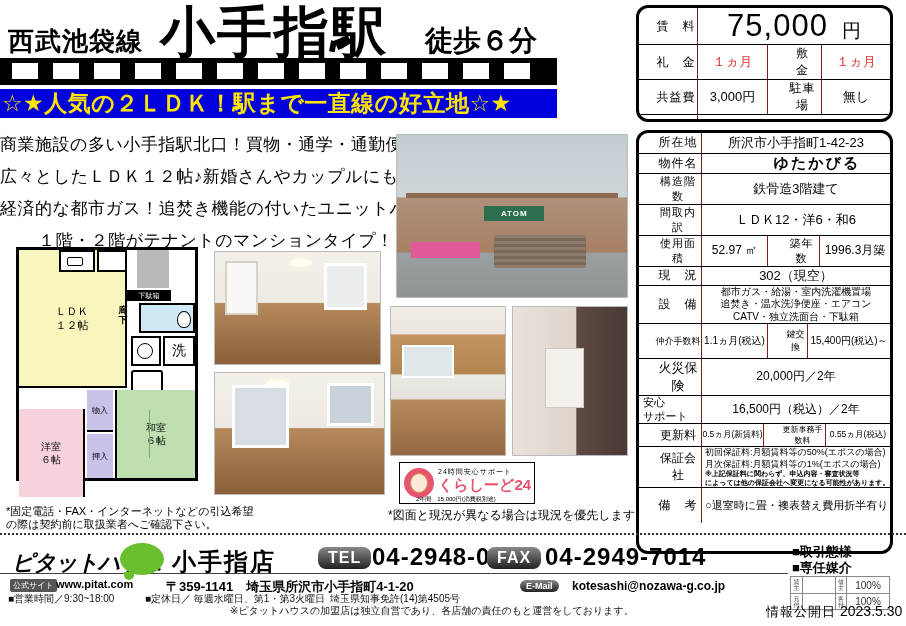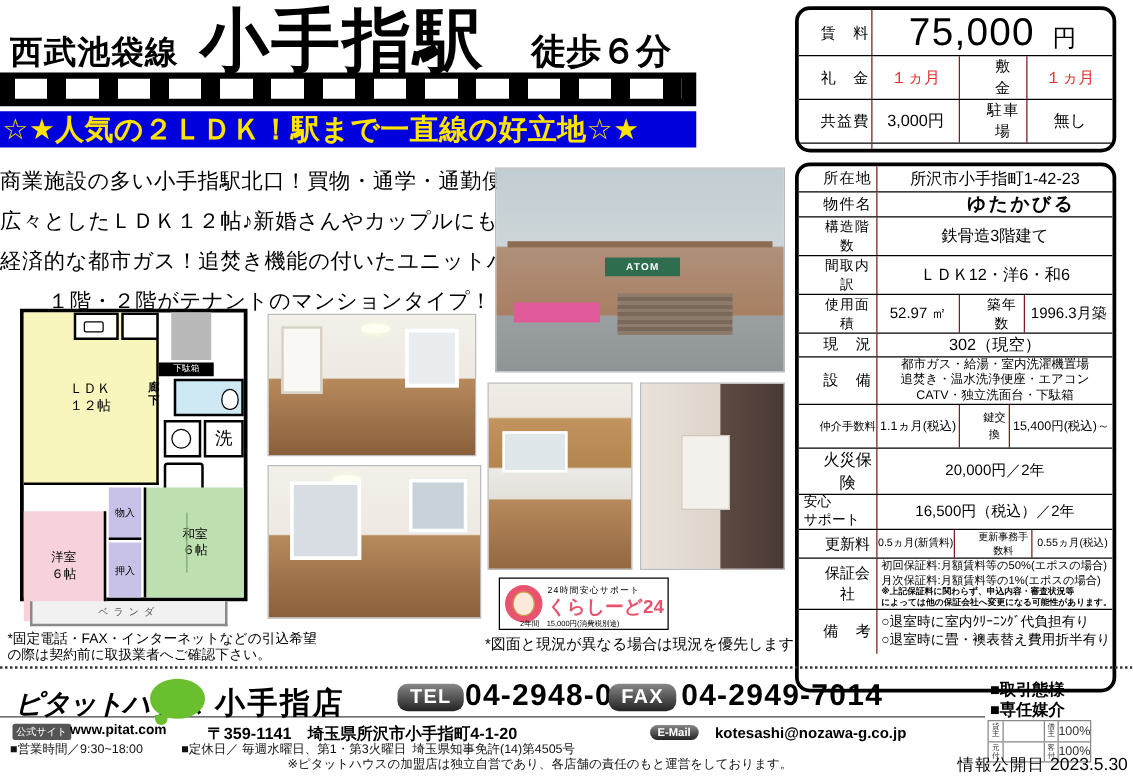--- a/index.html
+++ b/index.html
@@ -104,21 +104,21 @@
   .shop-addr { position:absolute; left:166px; top:578px; font-size:13px; font-weight:bold;}
   .telfax-badge { position:absolute; top:547px; background:linear-gradient(180deg,#888,#222); color:#fff; font-size:16px; font-weight:bold;
                   padding:2px 10px; border-radius:8px; letter-spacing:1px;}
   .telfax-num { position:absolute; top:543px; font-size:24px; font-weight:bold; letter-spacing:1px;}
   .email-badge { position:absolute; left:520px; top:580px; background:linear-gradient(180deg,#888,#222); color:#fff; font-size:9px; font-weight:bold;
                  padding:1px 6px; border-radius:6px;}
   .email-text { position:absolute; left:572px; top:579px; font-size:12px; font-weight:bold;}
   .company { position:absolute; left:645px; top:592px; font-size:14px; font-weight:bold; letter-spacing:1px;}
   .deal1 { position:absolute; left:792px; top:543px; font-size:13px; font-weight:bold;}
   .deal2 { position:absolute; left:792px; top:559px; font-size:13px; font-weight:bold;}
-  .matrix { position:absolute; left:790px; top:576px; width:83px; height:34px; border:1px solid #888; display:grid;
+  .matrix { position:absolute; left:790px; top:576px; width:100px; height:34px; border:1px solid #888; display:grid;
             grid-template-rows:1fr 1fr; font-size:10px; color:#333;}
   .mrow { display:grid; grid-template-columns:11px 33px 11px 1fr; border-top:1px solid #888;}
   .mrow:first-child { border-top:none;}
   .mcell { border-left:1px solid #888; display:flex; align-items:center; justify-content:center; overflow:hidden;}
   .mcell:first-child { border-left:none;}
   .mlabel { font-size:6px; line-height:6px; text-align:center; word-break:break-all; padding:1px 2px;}
   .open-label { position:absolute; left:766px; top:603px; font-size:13px; letter-spacing:1px;}
   .open-date  { position:absolute; left:840px; top:603px; font-size:14px;}
   .foot-small { position:absolute; font-size:10px; color:#111;}
 </style>
@@ -198,21 +198,20 @@
       <span>６帖</span></span>
     </div>
     <div class="mono">物入</div>
     <div class="oshiire">押入</div>
     <div class="washitsu">
       <div class="washitsu-line"></div>
       <span><span>和室</span><br>
       <span>６帖</span></span>
     </div>
   </div>
-  <div class="veranda">ベランダ</div>
 
   <div class="photo ph-living" style="left:214px; top:251px; width:167px; height:114px;">
     <div class="ph-ceilinglight"></div>
     <div class="ph-door"></div>
     <div class="ph-window"></div>
   </div>
   <div class="photo ph-living" style="left:214px; top:372px; width:171px; height:123px;">
     <div class="ph-ceilinglight" style="left:30%;"></div>
     <div class="ph-window" style="left:10%; width:34%; height:52%; background:#d7dde2;"></div>
     <div class="ph-window" style="right:6%; top:8%; width:28%; height:36%; background:#c9d2d8;"></div>
@@ -301,21 +300,20 @@
       <div class="tcell vcol" style="align-items:flex-start; padding-left:3px;">
         <span style="font-size:9px;">初回保証料:月額賃料等の50%(エポスの場合)</span>
         <span style="font-size:9px;">月次保証料:月額賃料等の1%(エポスの場合)</span>
         <span style="font-size:7px; font-weight:bold;">※上記保証料に関わらず、申込内容・審査状況等</span>
         <span style="font-size:7px; font-weight:bold;">によっては他の保証会社へ変更になる可能性があります。</span>
       </div>
     </div>
     <div class="trow" style="grid-template-columns:62px 1fr;">
       <div class="tcell tlabel">備　考</div>
       <div class="tcell vcol" style="align-items:flex-start; padding-left:3px;">
-        <span style="font-size:11px;">○退室時に室内ｸﾘｰﾆﾝｸﾞ代負担有り</span>
         <span style="font-size:11px;">○退室時に畳・襖表替え費用折半有り</span>
       </div>
     </div>
   </div>
 
   <div class="dotline"></div>
   <div class="thinline"></div>
 
   <div class="logo-text">ピタットハウス</div>
   <div class="logo-bubble"></div>

